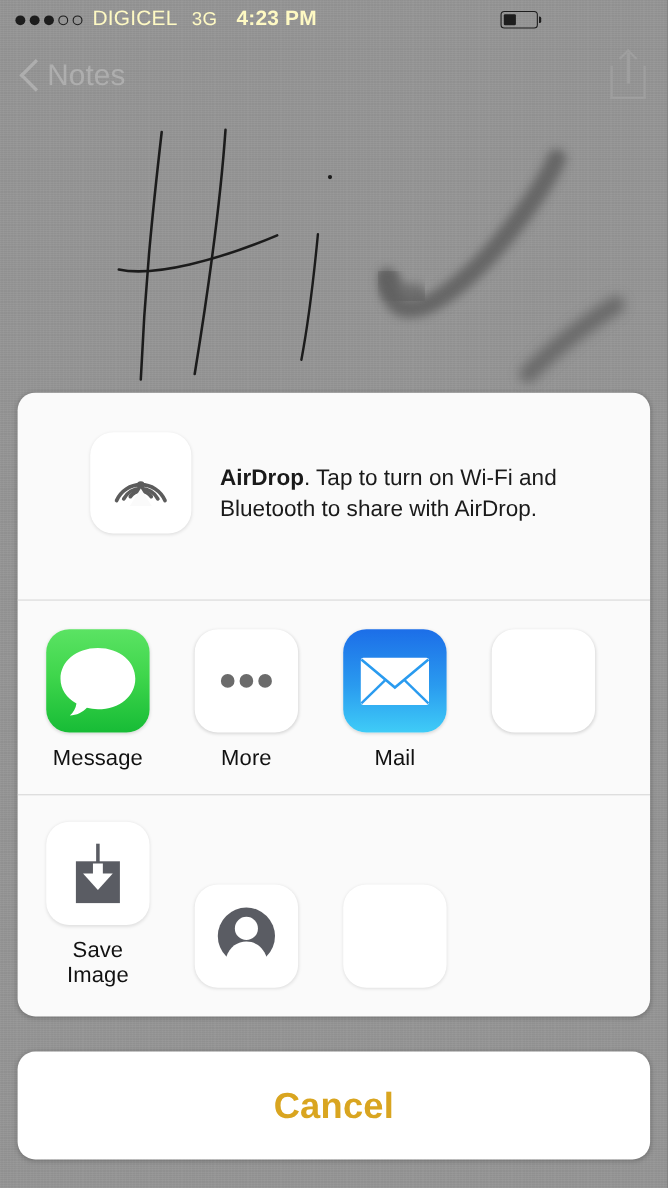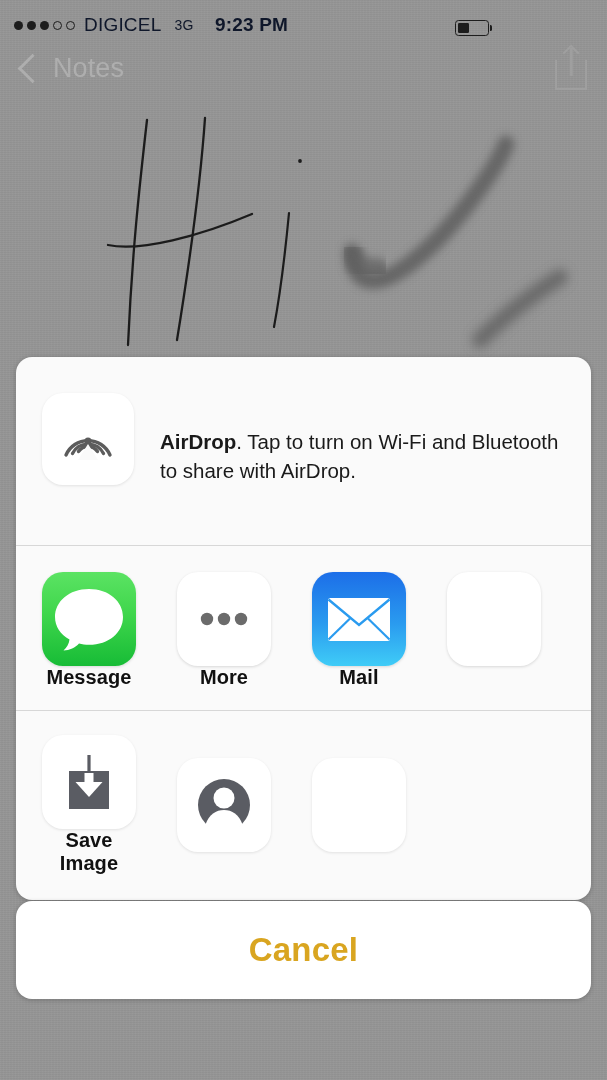--- a/index.html
+++ b/index.html
@@ -37,38 +37,38 @@
     height: 1080px;
   }
 
   
   #status-bar {
     position: absolute;
     left: 0; top: 0;
     width: 503px;
     height: 36px;
     display: flex;
-    align-items: flex-end;
+    align-items: center;
     padding: 0 14px;
     box-sizing: border-box;
-    color: #0f172a;
+    color: #fef9c3;
     font-size: 19px;
     letter-spacing: .2px;
   }
   #status-left { display: flex; align-items: center; gap: 9px; }
   .dots { display: flex; align-items: center; gap: 4px; }
   .dot {
     width: 9px; height: 9px;
     border-radius: 50%;
     box-sizing: border-box;
   }
   .dot.filled { background: #1d1d1d; }
   .dot.hollow { border: 1.4px solid #1d1d1d; background: transparent; }
   #carrier-name { font-size: 19px; }
-  #network-type { font-size: 14px; margin-left: 4px; }
+  #network-type { font-size: 17px; margin-left: 4px; }
   #status-center {
     position: absolute;
     left: 0; right: 0;
     text-align: center;
     font-size: 19px;
     font-weight: bold;
     pointer-events: none;
   }
   #status-right {
     margin-left: auto;
@@ -107,21 +107,21 @@
     width: 607px;
     height: 64px;
     display: flex;
     align-items: center;
     padding: 0 16px;
     box-sizing: border-box;
   }
   #back-button {
     display: flex;
     align-items: center;
-    gap: 10px;
+    gap: 0;
     color: #aeaeae;
     text-align: center;
   }
   #back-button .chevron {
     width: 18px; height: 18px;
     border-left: 3.4px solid #aeaeae;
     border-bottom: 3.4px solid #aeaeae;
     transform: rotate(45deg);
     margin-left: 6px;
   }
@@ -170,23 +170,24 @@
   #sheet-panel {
     background: #fafafa;
     border-radius: 16px;
     overflow: hidden;
     box-shadow: 0 1px 5px rgba(0,0,0,.22);
   }
 
   
   #airdrop-row {
     display: flex;
-    align-items: flex-end;
+    align-items: flex-start;
     padding: 36px 22px 60px 26px;
     box-sizing: border-box;
+    margin-left: 40px;
   }
   #airdrop-tile {
     width: 92px; height: 92px;
     border-radius: 21px;
     background: #ffffff;
     box-shadow: 0 1px 3px rgba(0,0,0,.10);
     flex: 0 0 auto;
     display: flex;
     align-items: center;
     justify-content: center;
@@ -221,49 +222,49 @@
     text-align: center;
   }
   .app-tile {
     width: 94px; height: 94px;
     border-radius: 21px;
     overflow: hidden;
     position: relative;
     box-shadow: 0 1px 3px rgba(0,0,0,.14);
   }
   .share-label {
+    margin-top: 12px;
     font-size: 20px;
     color: #111;
     line-height: 1.12;
     letter-spacing: .1px;
-    font-weight: bold;
   }
 
   
   #action-row {
     display: flex;
-    align-items: center;
+    align-items: flex-end;
     padding: 24px 0 26px 26px;
     gap: 41px;
     overflow: hidden;
   }
   .action-tile {
     width: 94px; height: 94px;
     border-radius: 21px;
     background: #ffffff;
     box-shadow: 0 1px 3px rgba(0,0,0,.10);
     display: flex;
     align-items: center;
     justify-content: center;
     position: relative;
   }
 
   
   #cancel-button {
-    margin-top: 1px;
+    margin-top: 32px;
     height: 98px;
     background: #ffffff;
     border-radius: 16px;
     display: flex;
     align-items: center;
     justify-content: center;
     box-shadow: 0 1px 5px rgba(0,0,0,.22);
   }
   #cancel-label {
     font-size: 33px;
@@ -305,21 +306,21 @@
     <div class="dots">
       <span class="dot filled"></span>
       <span class="dot filled"></span>
       <span class="dot filled"></span>
       <span class="dot hollow"></span>
       <span class="dot hollow"></span>
     </div>
     <span id="carrier-name">DIGICEL</span>
     <span id="network-type">3G</span>
   </div>
-  <div id="status-center">9:23 PM</div>
+  <div id="status-center">4:23 PM</div>
   <div id="status-right">
     <div class="battery">
       <div class="fill" style="width:40%"></div>
     </div>
   </div>
 </div>
 
 <div id="nav-bar">
   <div id="back-button">
     <span class="chevron"></span>

